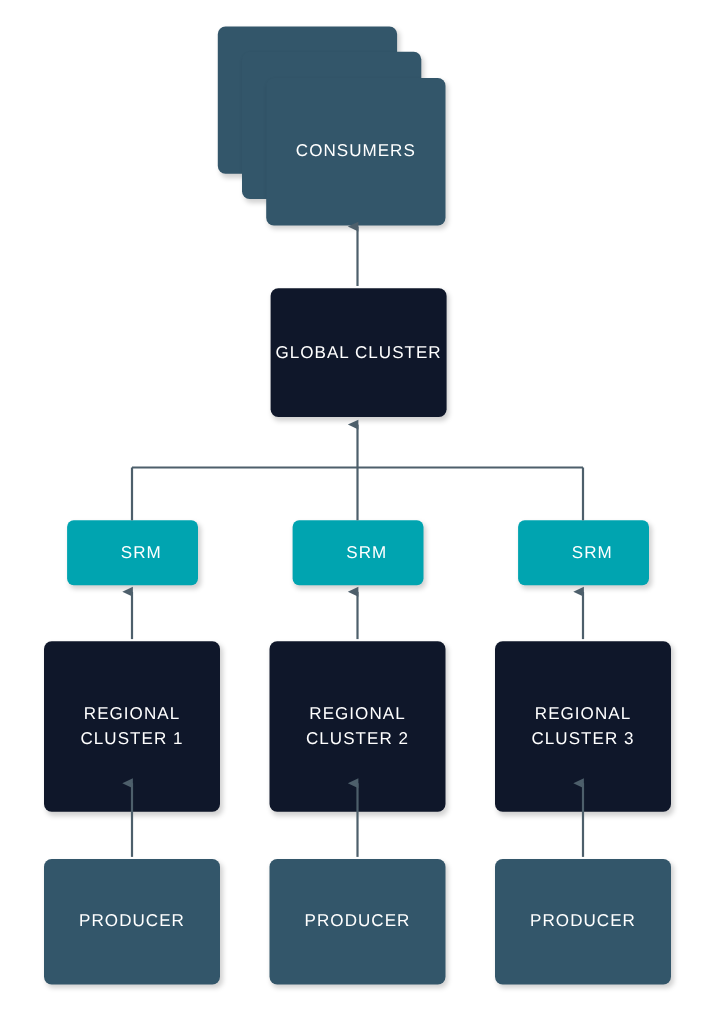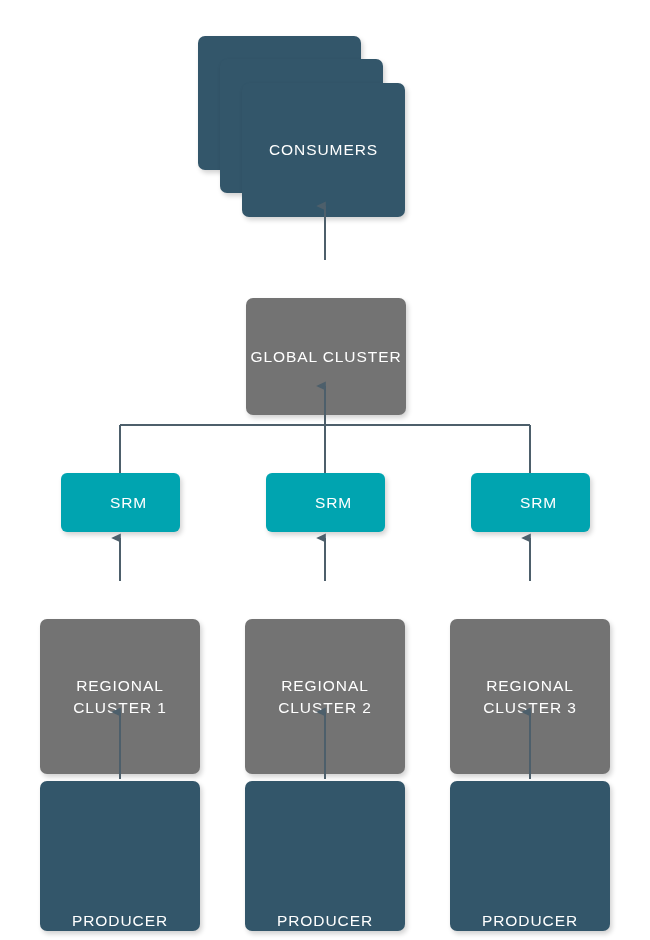--- a/index.html
+++ b/index.html
@@ -26,27 +26,27 @@
     justify-content: center;
     text-align: center;
     color: #ffffff;
     letter-spacing: 0.06em;
     line-height: 1.38;
     border-radius: 7px;
     box-shadow: 2px 3px 5px rgba(0,0,0,0.18);
     user-select: none;
   }
   .node-dark   { background: #33566a; }
-  .node-gray   { background: #737373; margin-top: 36px; }
+  .node-gray   { background: #0f172a; }
   .node-teal   { background: #00a4b0; }
 
   .consumers-stack {
     position: absolute;
     left: 198px;
-    top: 36px;
+    top: 24px;
     width: 212px;
     height: 172px;
     padding-left: 12px;
   }
   .consumers-stack .node {
     left: 0;
     top: 0;
     width: 163px;
     height: 134px;
     font-size: 15.5px;
@@ -71,23 +71,22 @@
   .srm-2 { left: 266px; }
   .srm-3 { left: 471px; }
 
   .regional {
     top: 583px;
     width: 160px; height: 155px;
     font-size: 15.5px;
   }
   .producer {
     top: 781px;
-    width: 160px; height: 150px;
+    width: 160px; height: 114px;
     font-size: 15.5px;
-    align-items: flex-end;
   }
   .col-1 { left: 40px; }
   .col-2 { left: 245px; }
   .col-3 { left: 450px; }
 
   .label-2line { white-space: pre-line; }
 
   svg.connectors {
     position: absolute;
     left: 0; top: 0;

